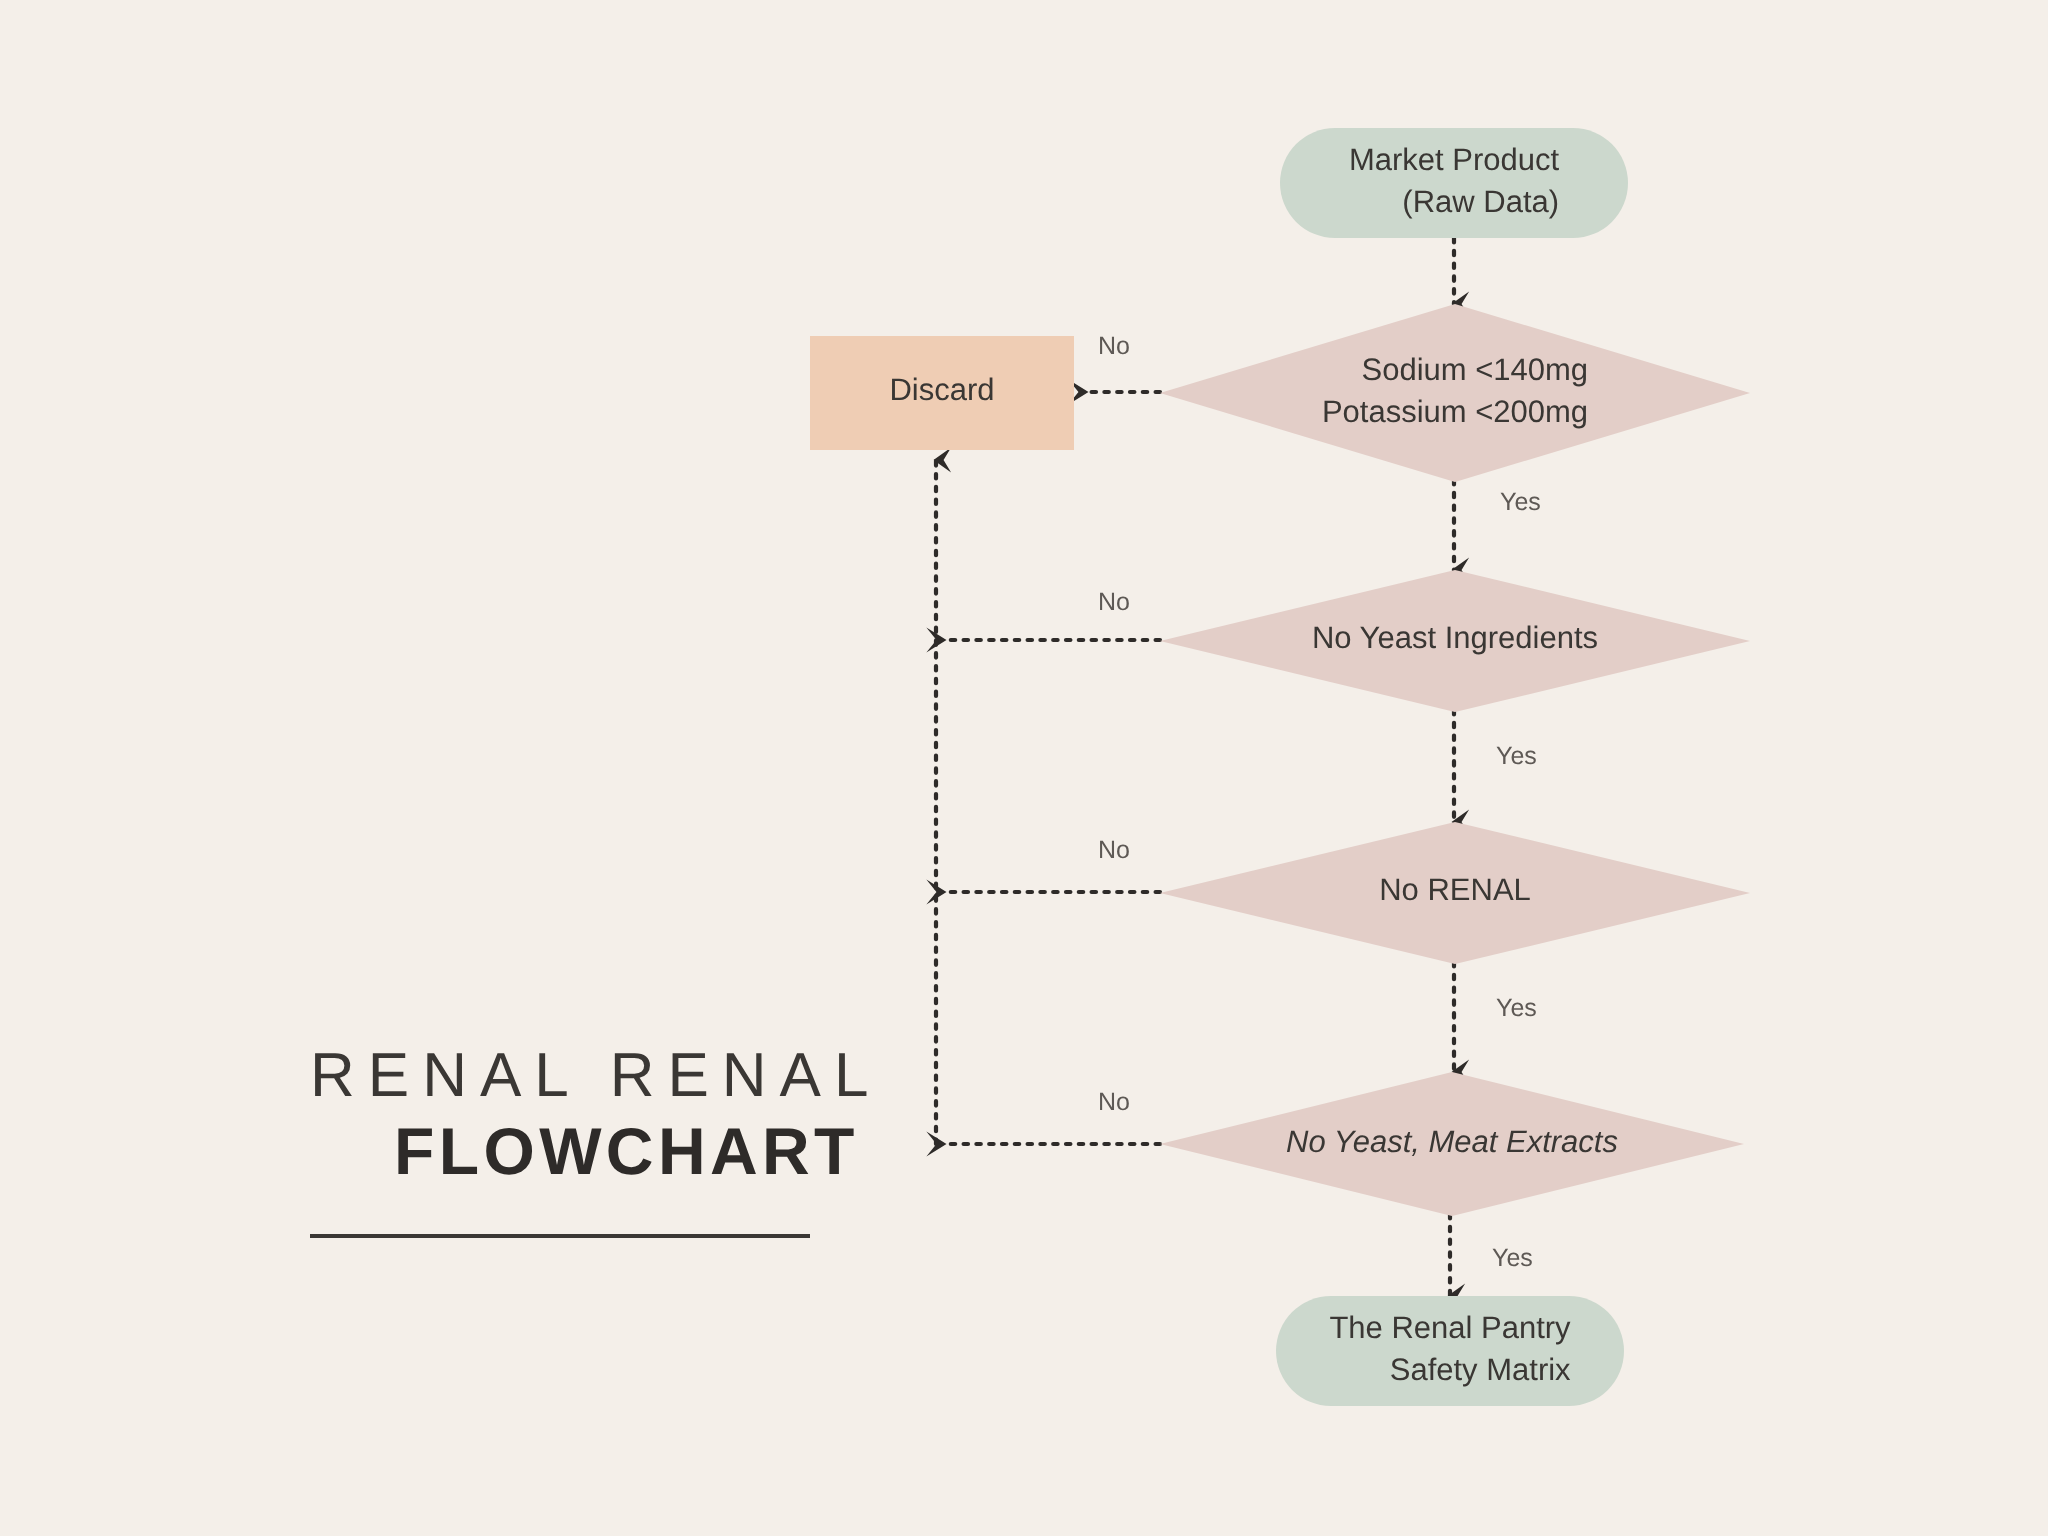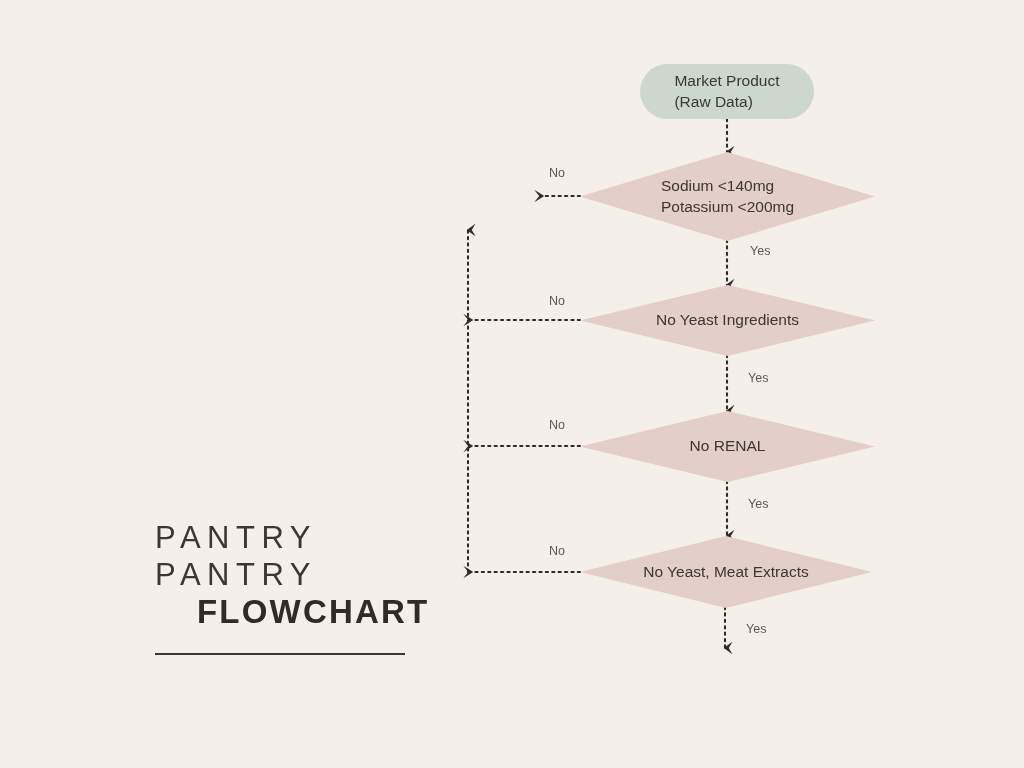--- a/index.html
+++ b/index.html
@@ -31,21 +31,21 @@
     height: 768px;
     pointer-events: none;
   }
 
   
   .node {
     position: absolute;
     display: flex;
     align-items: center;
     justify-content: center;
-    text-align: left;
+    text-align: right;
     color: #3a3734;
     line-height: 1.35;
   }
 
   
   .terminal {
     background: #ccd8cd;
     border-radius: 34px;
     font-size: 15.5px;
     padding: 6px 14px;
@@ -149,54 +149,61 @@
     <line x1="468" y1="572" x2="468" y2="230" stroke="#2e2b29" stroke-width="2.1" stroke-dasharray="2.2 4.2" stroke-linecap="round" marker-end="url(#arrow-up)"></line>
 
     <line x1="725" y1="607" x2="725" y2="648" stroke="#2e2b29" stroke-width="2.1" stroke-dasharray="2.2 4.2" stroke-linecap="round" marker-end="url(#arrow-down)"></line>
   </svg>
 
   <div class="node terminal" style="left:640px; top:64px; width:174px; height:55px;">
     <span class="tlabel">Market Product
 (Raw Data)</span>
   </div>
 
+  <div class="node process" style="left:405px; top:168px; width:132px; height:57px;">
+    <span class="plabel">Discard</span>
+  </div>
 
   <div class="node decision" style="left:580px; top:152px; width:295px; height:89px;">
     <span class="dlabel">Sodium &lt;140mg
 Potassium &lt;200mg</span>
   </div>
 
   <div class="node decision" style="left:580px; top:285px; width:295px; height:71px;">
     <span class="dlabel">No Yeast Ingredients</span>
   </div>
 
   <div class="node decision" style="left:580px; top:411px; width:295px; height:71px;">
     <span class="dlabel">No RENAL</span>
   </div>
 
   <div class="node decision" style="left:580px; top:536px; width:292px; height:72px;">
-    <span class="dlabel" style="max-width:180px;">No Yeast, Meat Extracts</span>
-  </div>
-
+    <span class="dlabel" style="max-width:180px;font-style:italic;">No Yeast, Meat Extracts</span>
+  </div>
+
+  <div class="node terminal" style="left:638px; top:648px; width:174px; height:55px;">
+    <span class="tlabel">The Renal Pantry
+Safety Matrix</span>
+  </div>
 
   <div class="edge-label" style="left:549px; top:166px;">No</div>
 
   <div class="edge-label" style="left:750px; top:244px;">Yes</div>
 
   <div class="edge-label" style="left:549px; top:294px;">No</div>
 
   <div class="edge-label" style="left:748px; top:371px;">Yes</div>
 
   <div class="edge-label" style="left:549px; top:418px;">No</div>
 
   <div class="edge-label" style="left:748px; top:497px;">Yes</div>
 
   <div class="edge-label" style="left:549px; top:544px;">No</div>
 
   <div class="edge-label" style="left:746px; top:622px;">Yes</div>
 
   <div id="title-block">
-    <div id="title-line1">PANTRY PANTRY</div>
+    <div id="title-line1">RENAL RENAL</div>
     <div id="title-line2">FLOWCHART</div>
     <div id="title-rule"></div>
   </div>
 
 </div>
 
 </body></html>

